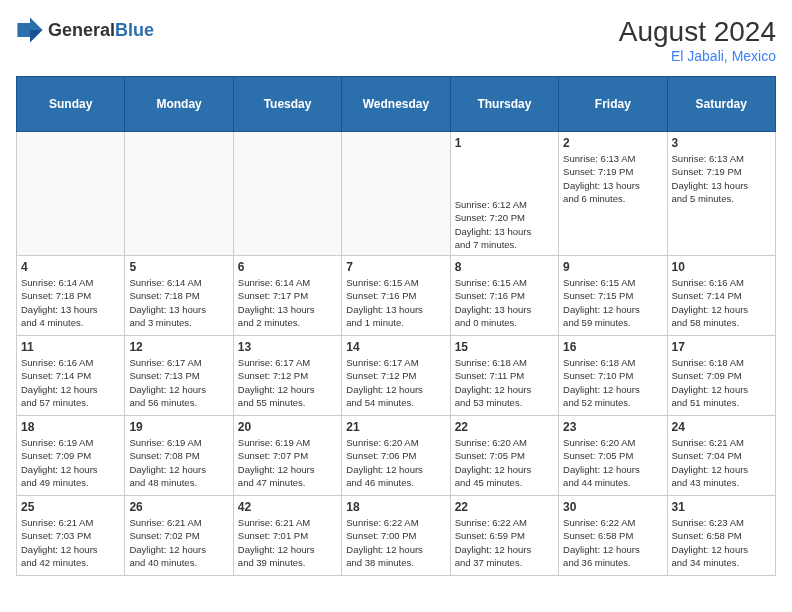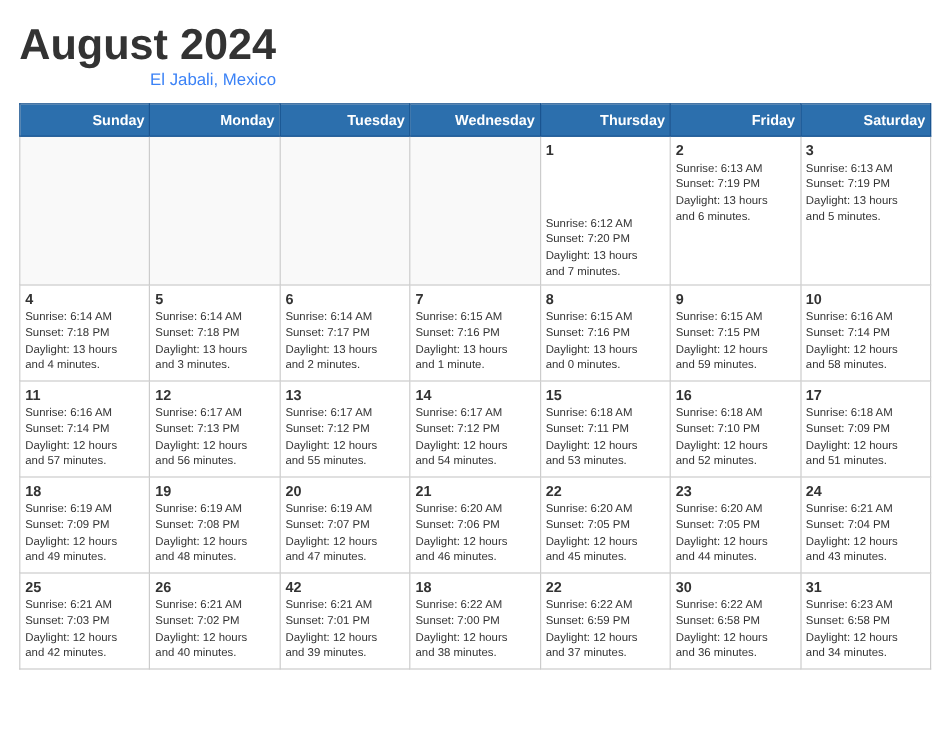--- a/index.html
+++ b/index.html
@@ -32,40 +32,40 @@
       color: #2c6fad;
     }
     .logo-icon {
       width: 28px;
       height: 28px;
     }
     .title-block {
       text-align: right;
     }
     .month-year {
-      font-size: 36px;
-      font-weight: bold;
+      font-size: 28px;
+      font-weight: normal;
       color: #333;
     }
     .location {
       font-size: 14px;
       color: #3b82f6;
     }
     .calendar {
       width: 100%;
       border-collapse: collapse;
       border: 1px solid #ccc;
     }
     .calendar th {
       background-color: #2c6fad;
       color: #fff;
       font-size: 12px;
       font-weight: bold;
-      padding: 6px 4px;
-      text-align: right;
+      padding: 20px 4px;
+      text-align: center;
       border: 1px solid #1a5490;
     }
     .calendar td {
       width: calc(100% / 7);
       vertical-align: top;
       padding: 4px;
       border: 1px solid #ccc;
       font-size: 10px;
       color: #333;
       background: #fff;
@@ -82,20 +82,30 @@
     .day-info {
       font-size: 9.5px;
       line-height: 1.4;
       color: #333;
     }
   </style>
 </head>
 <body>
 
 <div class="header">
+  <div class="logo">
+    <svg class="logo-icon" viewBox="0 0 40 40" xmlns="http://www.w3.org/2000/svg">
+      <polygon points="20,2 38,20 20,20" fill="#2c6fad"></polygon>
+      <polygon points="20,20 38,20 20,38" fill="#1a5490"></polygon>
+      <rect x="2" y="10" width="18" height="20" fill="#2c6fad"></rect>
+    </svg>
+    <div>
+      <span class="logo-text-general">General</span><span class="logo-text-blue">Blue</span>
+    </div>
+  </div>
   <div class="title-block">
     <div class="month-year">August 2024</div>
     <div class="location">El Jabali, Mexico</div>
   </div>
 </div>
 
 <table class="calendar">
   <thead>
     <tr>
     <th>Sunday</th>

